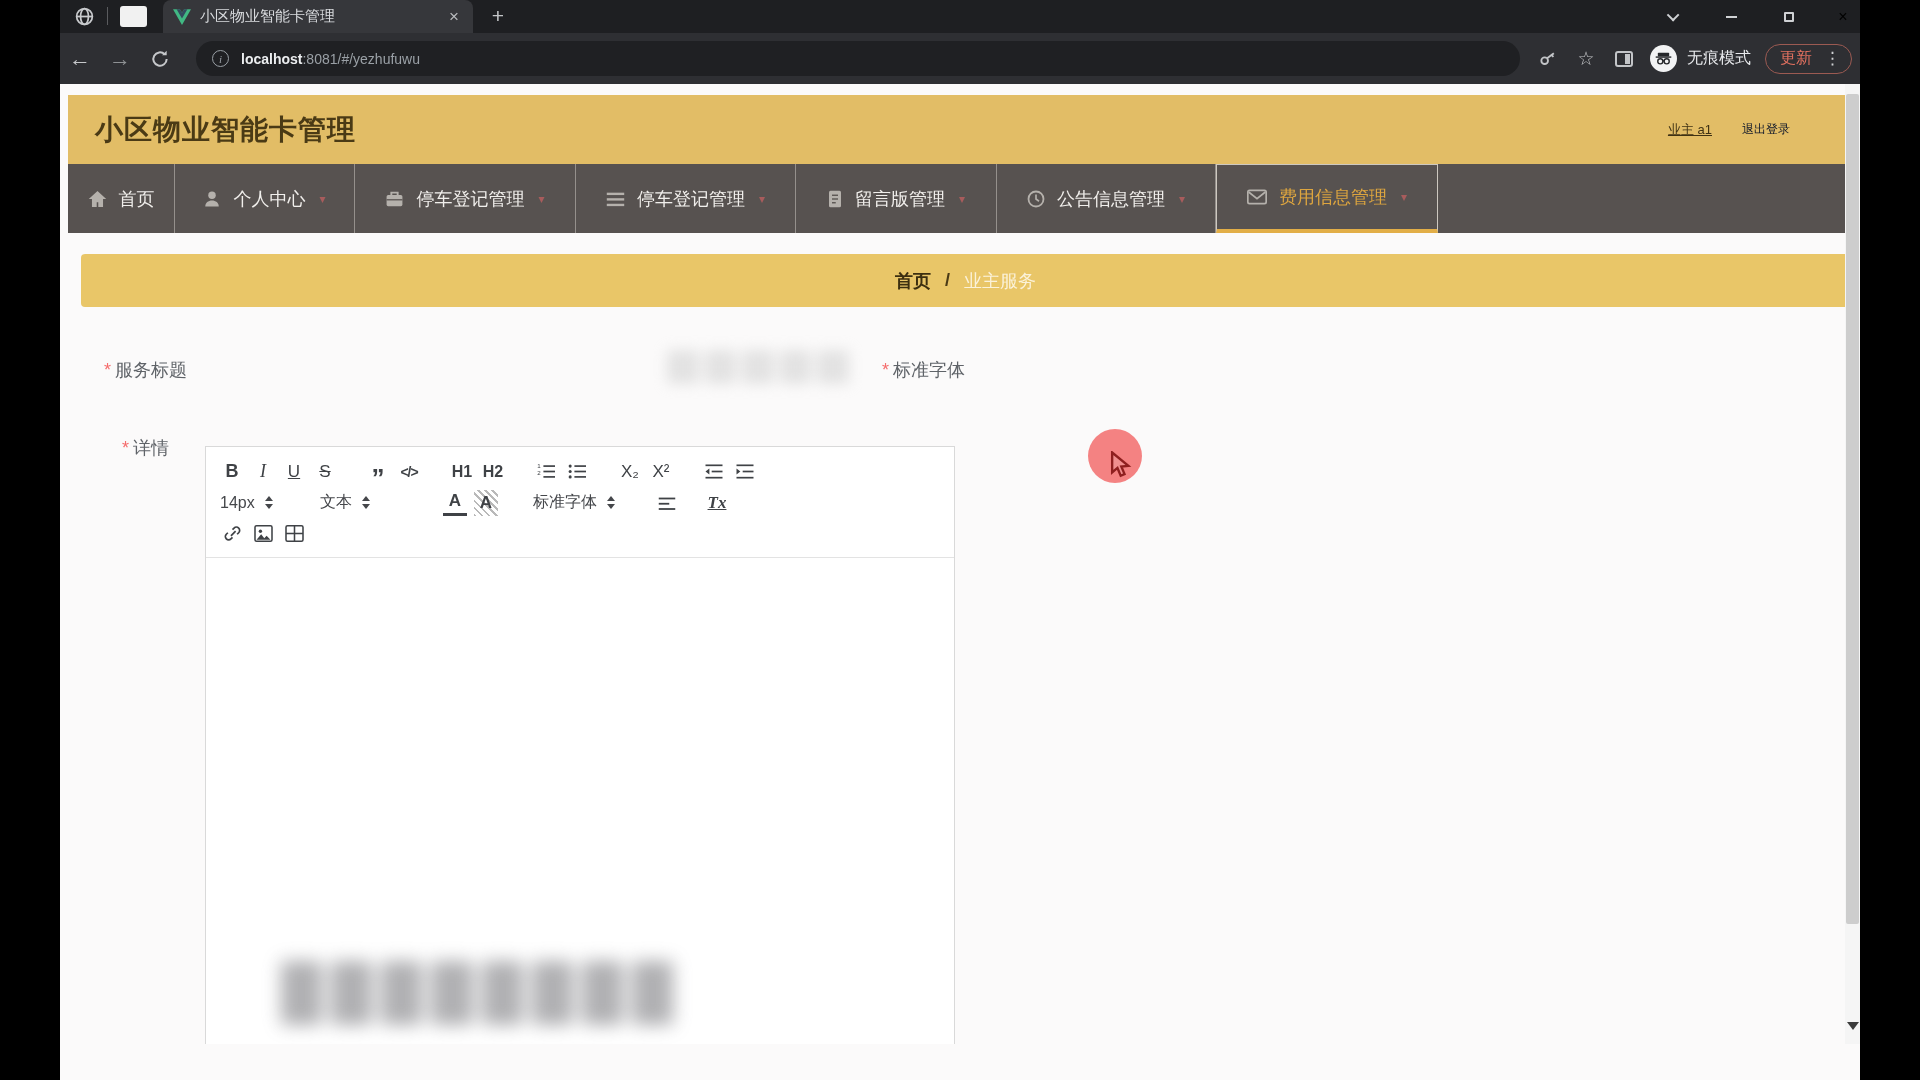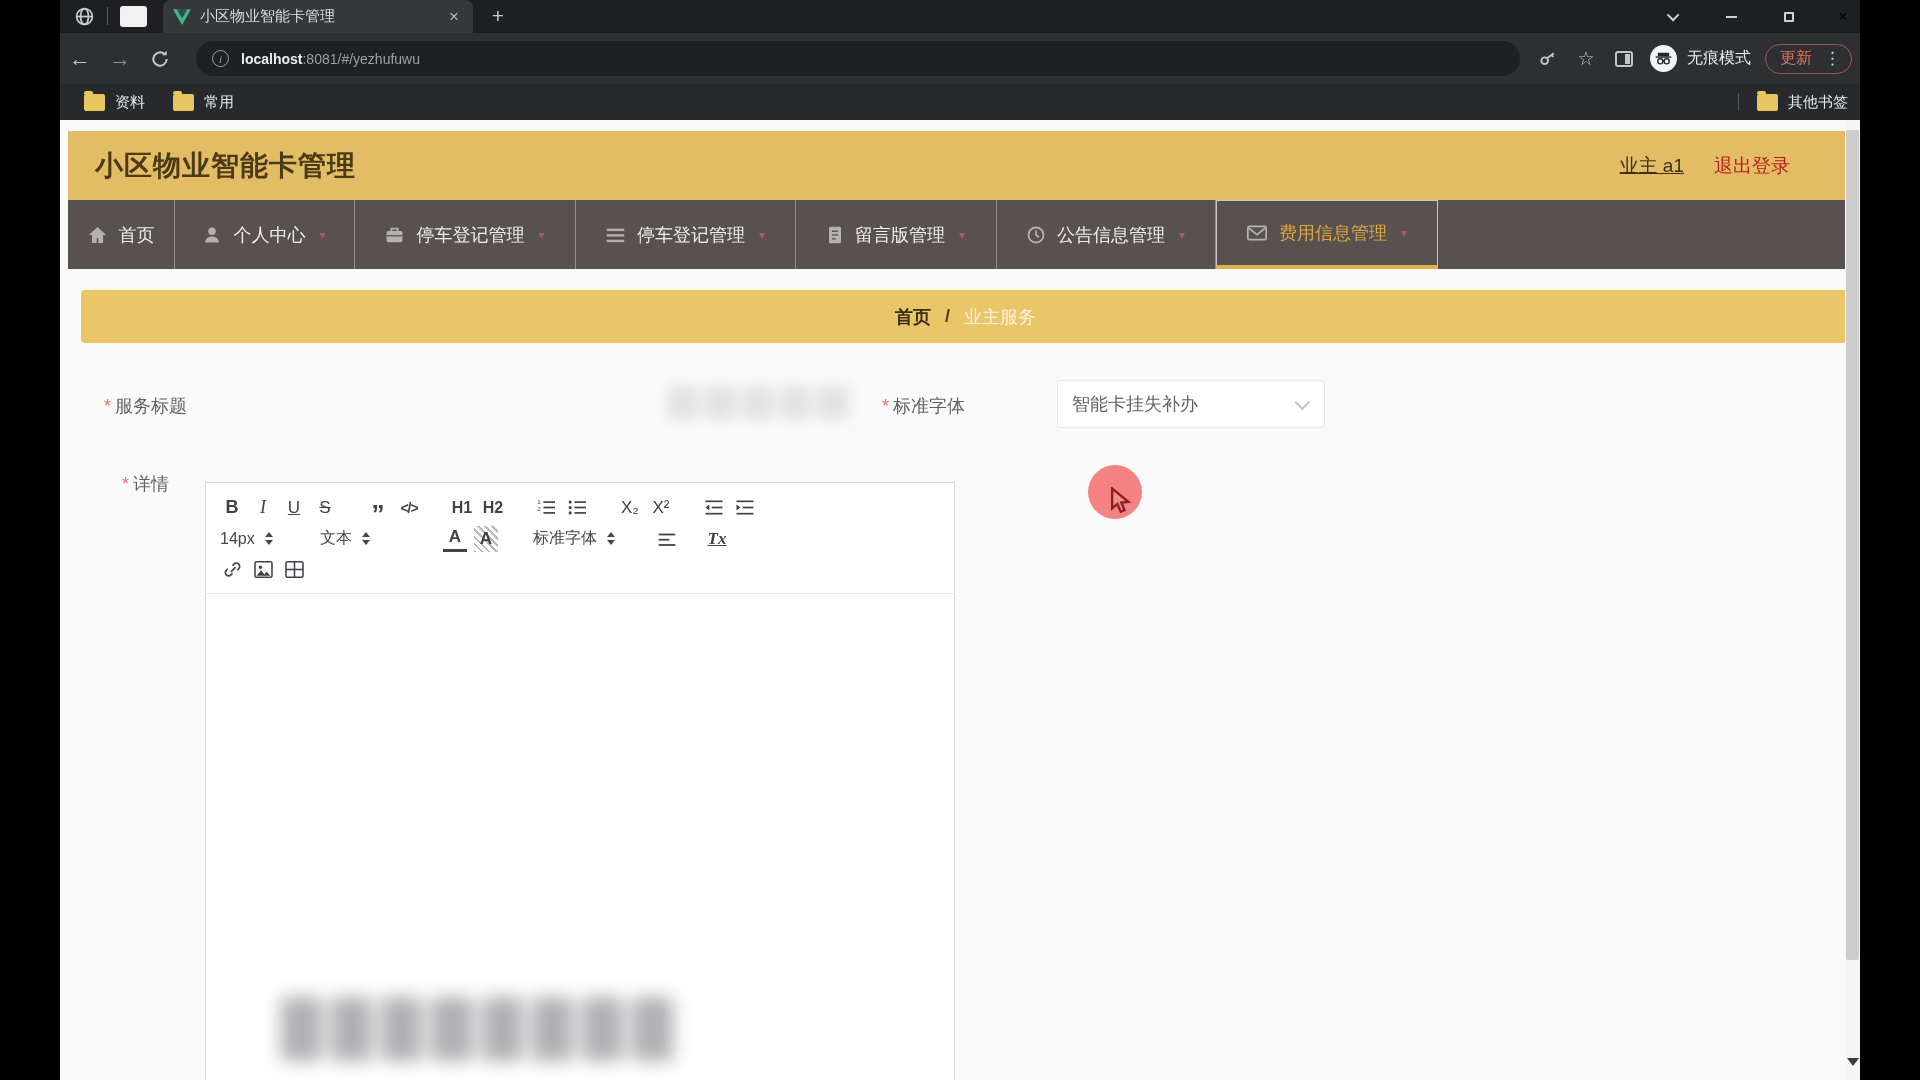--- a/index.html
+++ b/index.html
@@ -54,22 +54,22 @@
   .bm-label { color:#e4e6e8; font-size:15px; }
   .bm-right { position:absolute; right:12px; display:flex; align-items:center; gap:10px; }
   .bm-divider { width:1px; height:18px; background:#55565a; margin-right:8px; }
 
   
   .page { position:relative; height:960px; background:#fbfafa; overflow:hidden; }
 
   .gold-header { position:absolute; left:8px; top:11px; width:1784px; height:69px; background:#e2bd66; display:flex; align-items:center; justify-content:space-between; padding:0 62px 0 27px; }
   .gh-title { font-size:28px; font-weight:bold; color:#4a3a15; letter-spacing:1px; }
   .gh-right { display:flex; align-items:center; gap:30px; }
-  .gh-user { font-size:19px; color:#3f3214; text-decoration:underline; }
-  .gh-logout { font-size:19px; color:#b91c1c; }
+  .gh-user { font-size:13px; color:#3f3214; text-decoration:underline; }
+  .gh-logout { font-size:12px; color:#0f172a; }
 
   .navbar { position:absolute; left:8px; top:80px; width:1784px; height:69px; background:#575250; display:flex; }
   .nav-item { height:100%; display:flex; align-items:center; justify-content:center; gap:12px; border-right:1px solid rgba(235,230,224,.42); color:#f1efec; font-size:18px; position:relative; }
   .nav-item .nicon { display:flex; }
   .nav-caret { color:#a85c5c; font-size:12px; margin-left:2px; }
   .nav-item.active { color:#dda53f; border:1px solid rgba(245,240,230,.75); border-bottom:4px solid #e2ae47; }
   .w-home{width:107px}.w-personal{width:180px}.w-parking{width:221px}.w-fee{width:220px}.w-msg{width:201px}.w-notice{width:219px}.w-service{width:222px}
 
   .breadcrumb { position:absolute; left:21px; top:170px; width:1769px; height:53px; background:#e9c668; border-radius:4px; display:flex; align-items:center; justify-content:center; gap:14px; font-size:18px; }
   .bc-home { color:#3c2f10; font-weight:bold; }
@@ -202,35 +202,20 @@
           </svg>
       </span>
       <span class="incog-label">无痕模式</span>
       <span class="update-pill">
         <span class="update-txt">更新</span>
         <span class="dots">⋮</span>
       </span>
     </div>
   </div>
 
-  <div class="bookmarks">
-    <span class="bm-item first">
-      <span class="folder"></span>
-      <span class="bm-label">资料</span>
-    </span>
-    <span class="bm-item">
-      <span class="folder"></span>
-      <span class="bm-label">常用</span>
-    </span>
-    <span class="bm-right">
-      <span class="bm-divider"></span>
-      <span class="folder"></span>
-      <span class="bm-label">其他书签</span>
-    </span>
-  </div>
 
   <div class="page">
 
     <div class="gold-header">
       <span class="gh-title">小区物业智能卡管理</span>
       <span class="gh-right">
         <span class="gh-user">业主 a1</span>
         <span class="gh-logout">退出登录</span>
       </span>
     </div>
@@ -322,24 +307,20 @@
       </span>
       <span class="blur-band">
           <i></i>
           <i></i>
           <i></i>
           <i></i>
           <i></i>
         </span>
       <span class="lab-type">
         <span class="req">*</span><span class="flabel">标准字体</span>
-      </span>
-      <span class="type-select">
-        <span class="type-value">智能卡挂失补办</span>
-        <span class="sel-caret"></span>
       </span>
     </div>
 
     <span class="lab-detail">
       <span class="req">*</span><span class="flabel">详情</span>
     </span>
 
     <div class="editor">
       <div class="ql-toolbar">
         <div class="trow">

